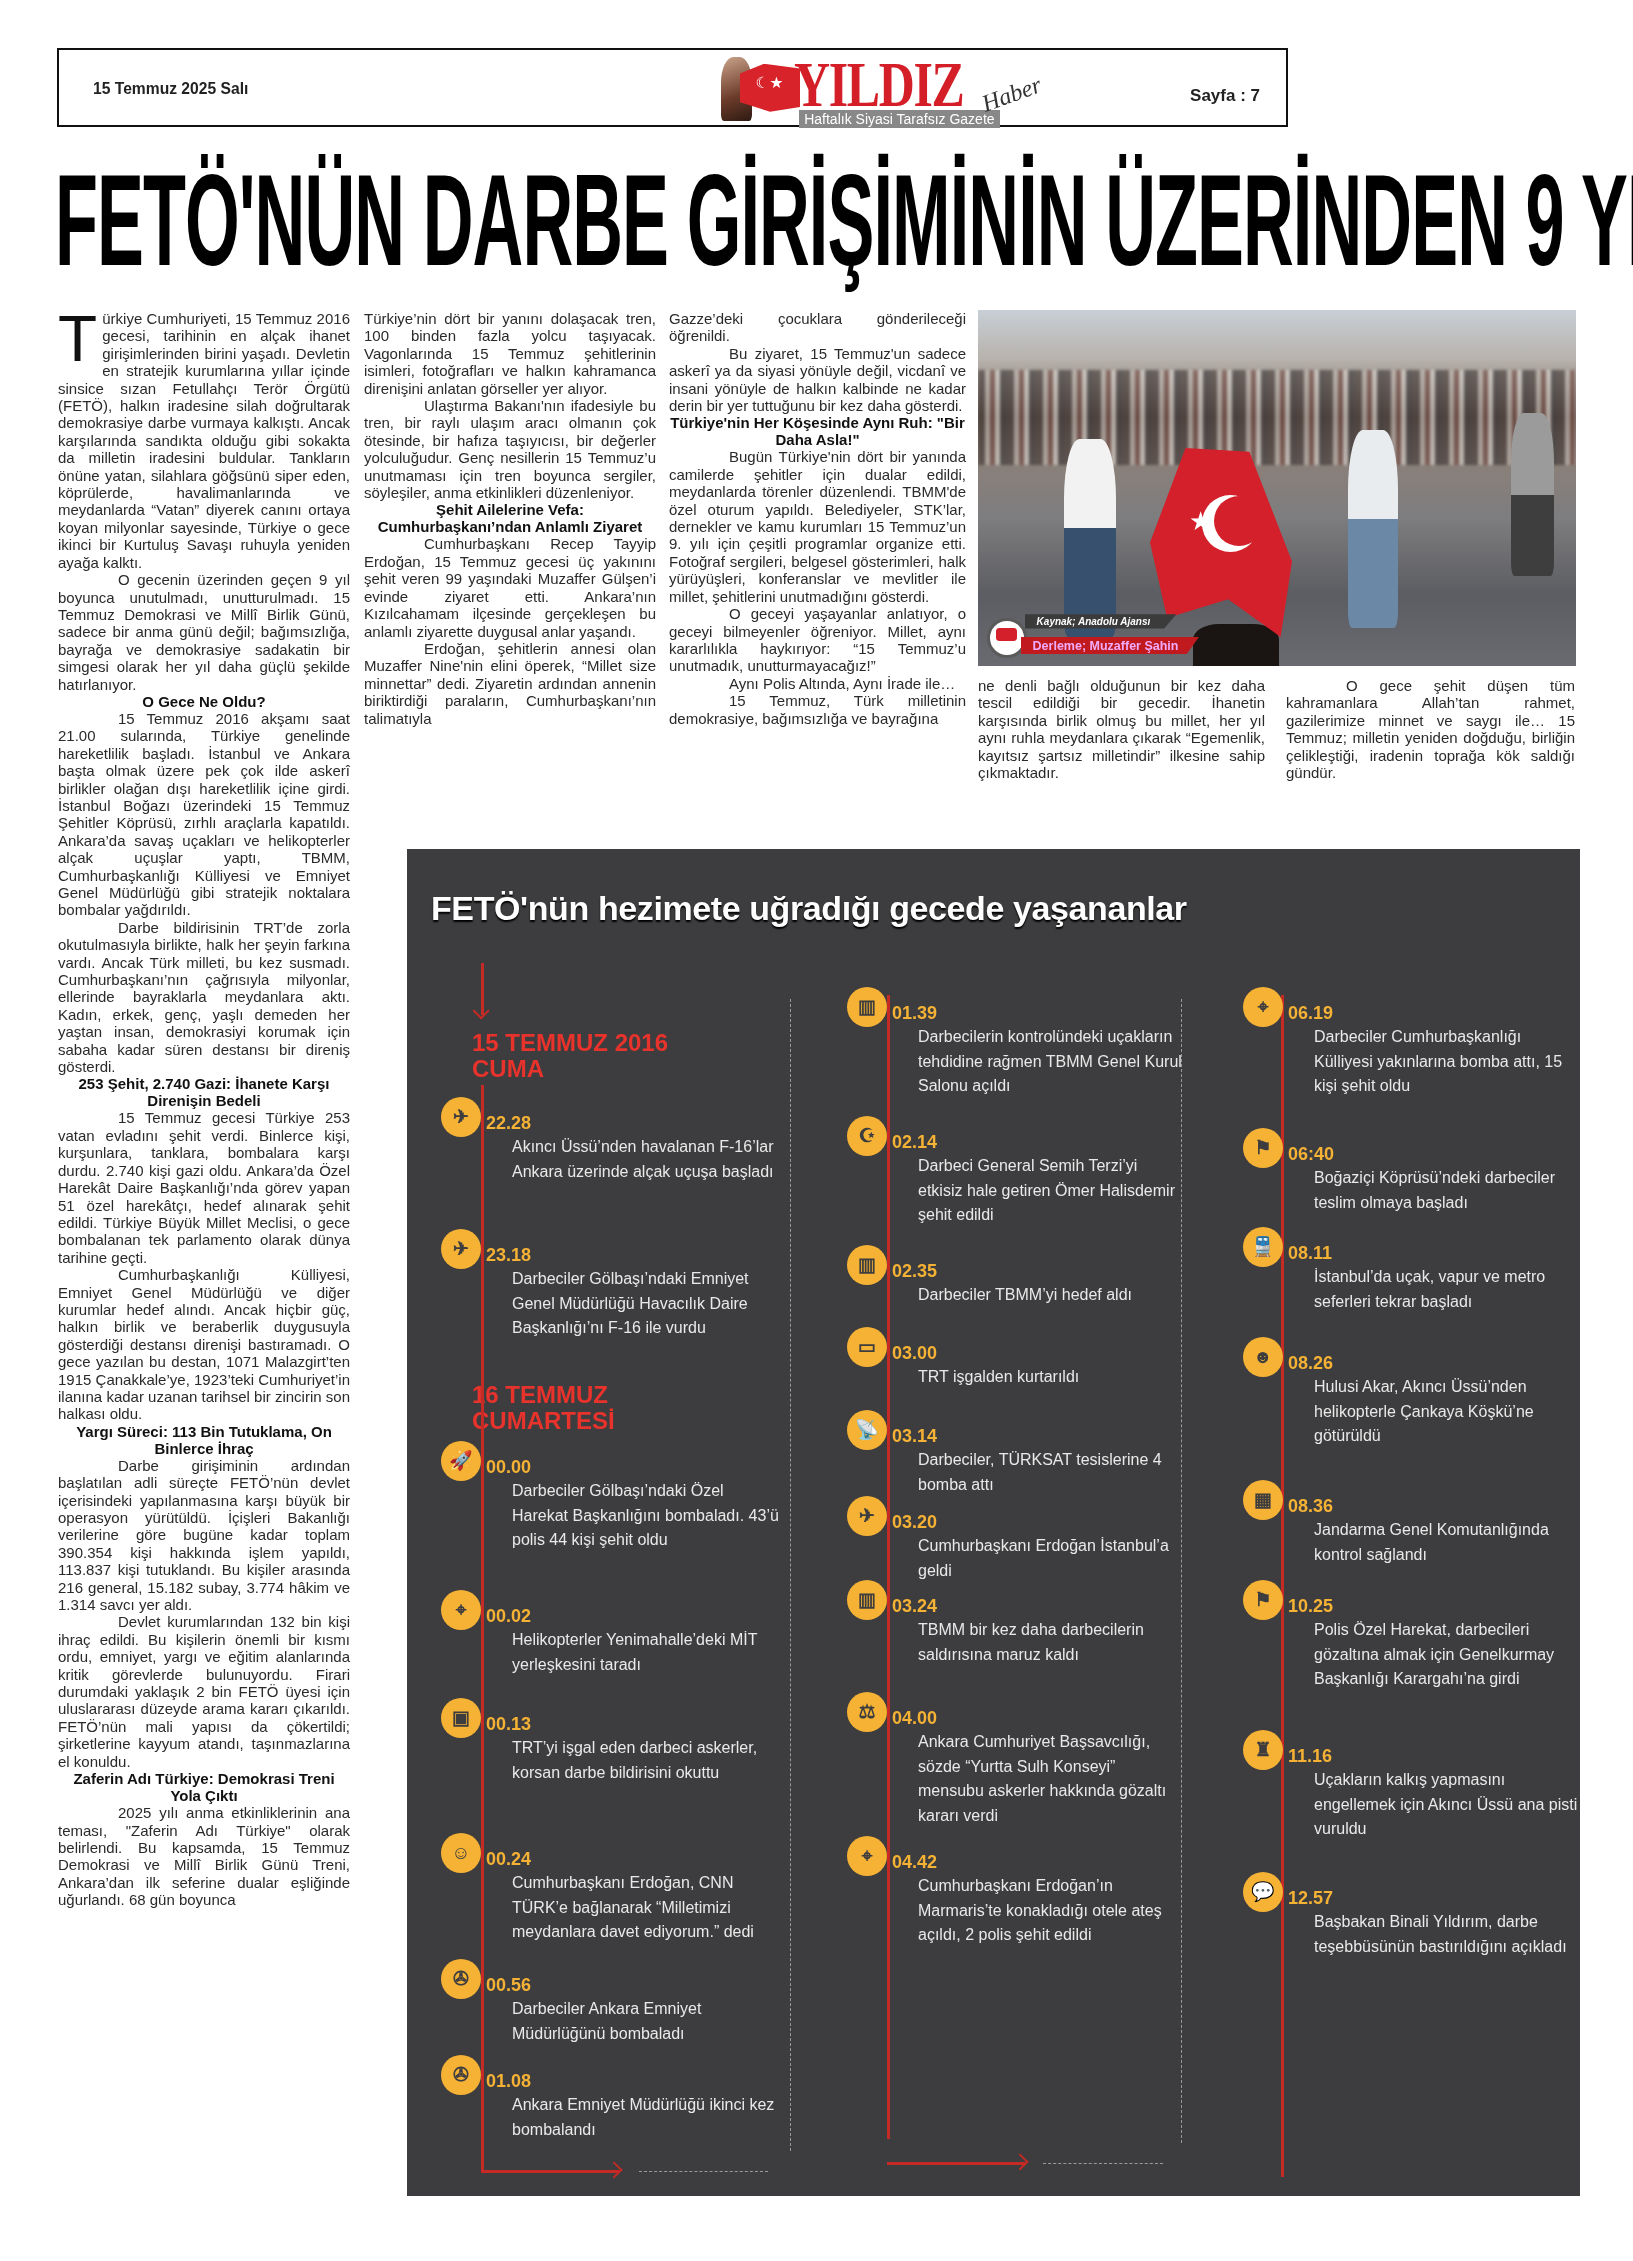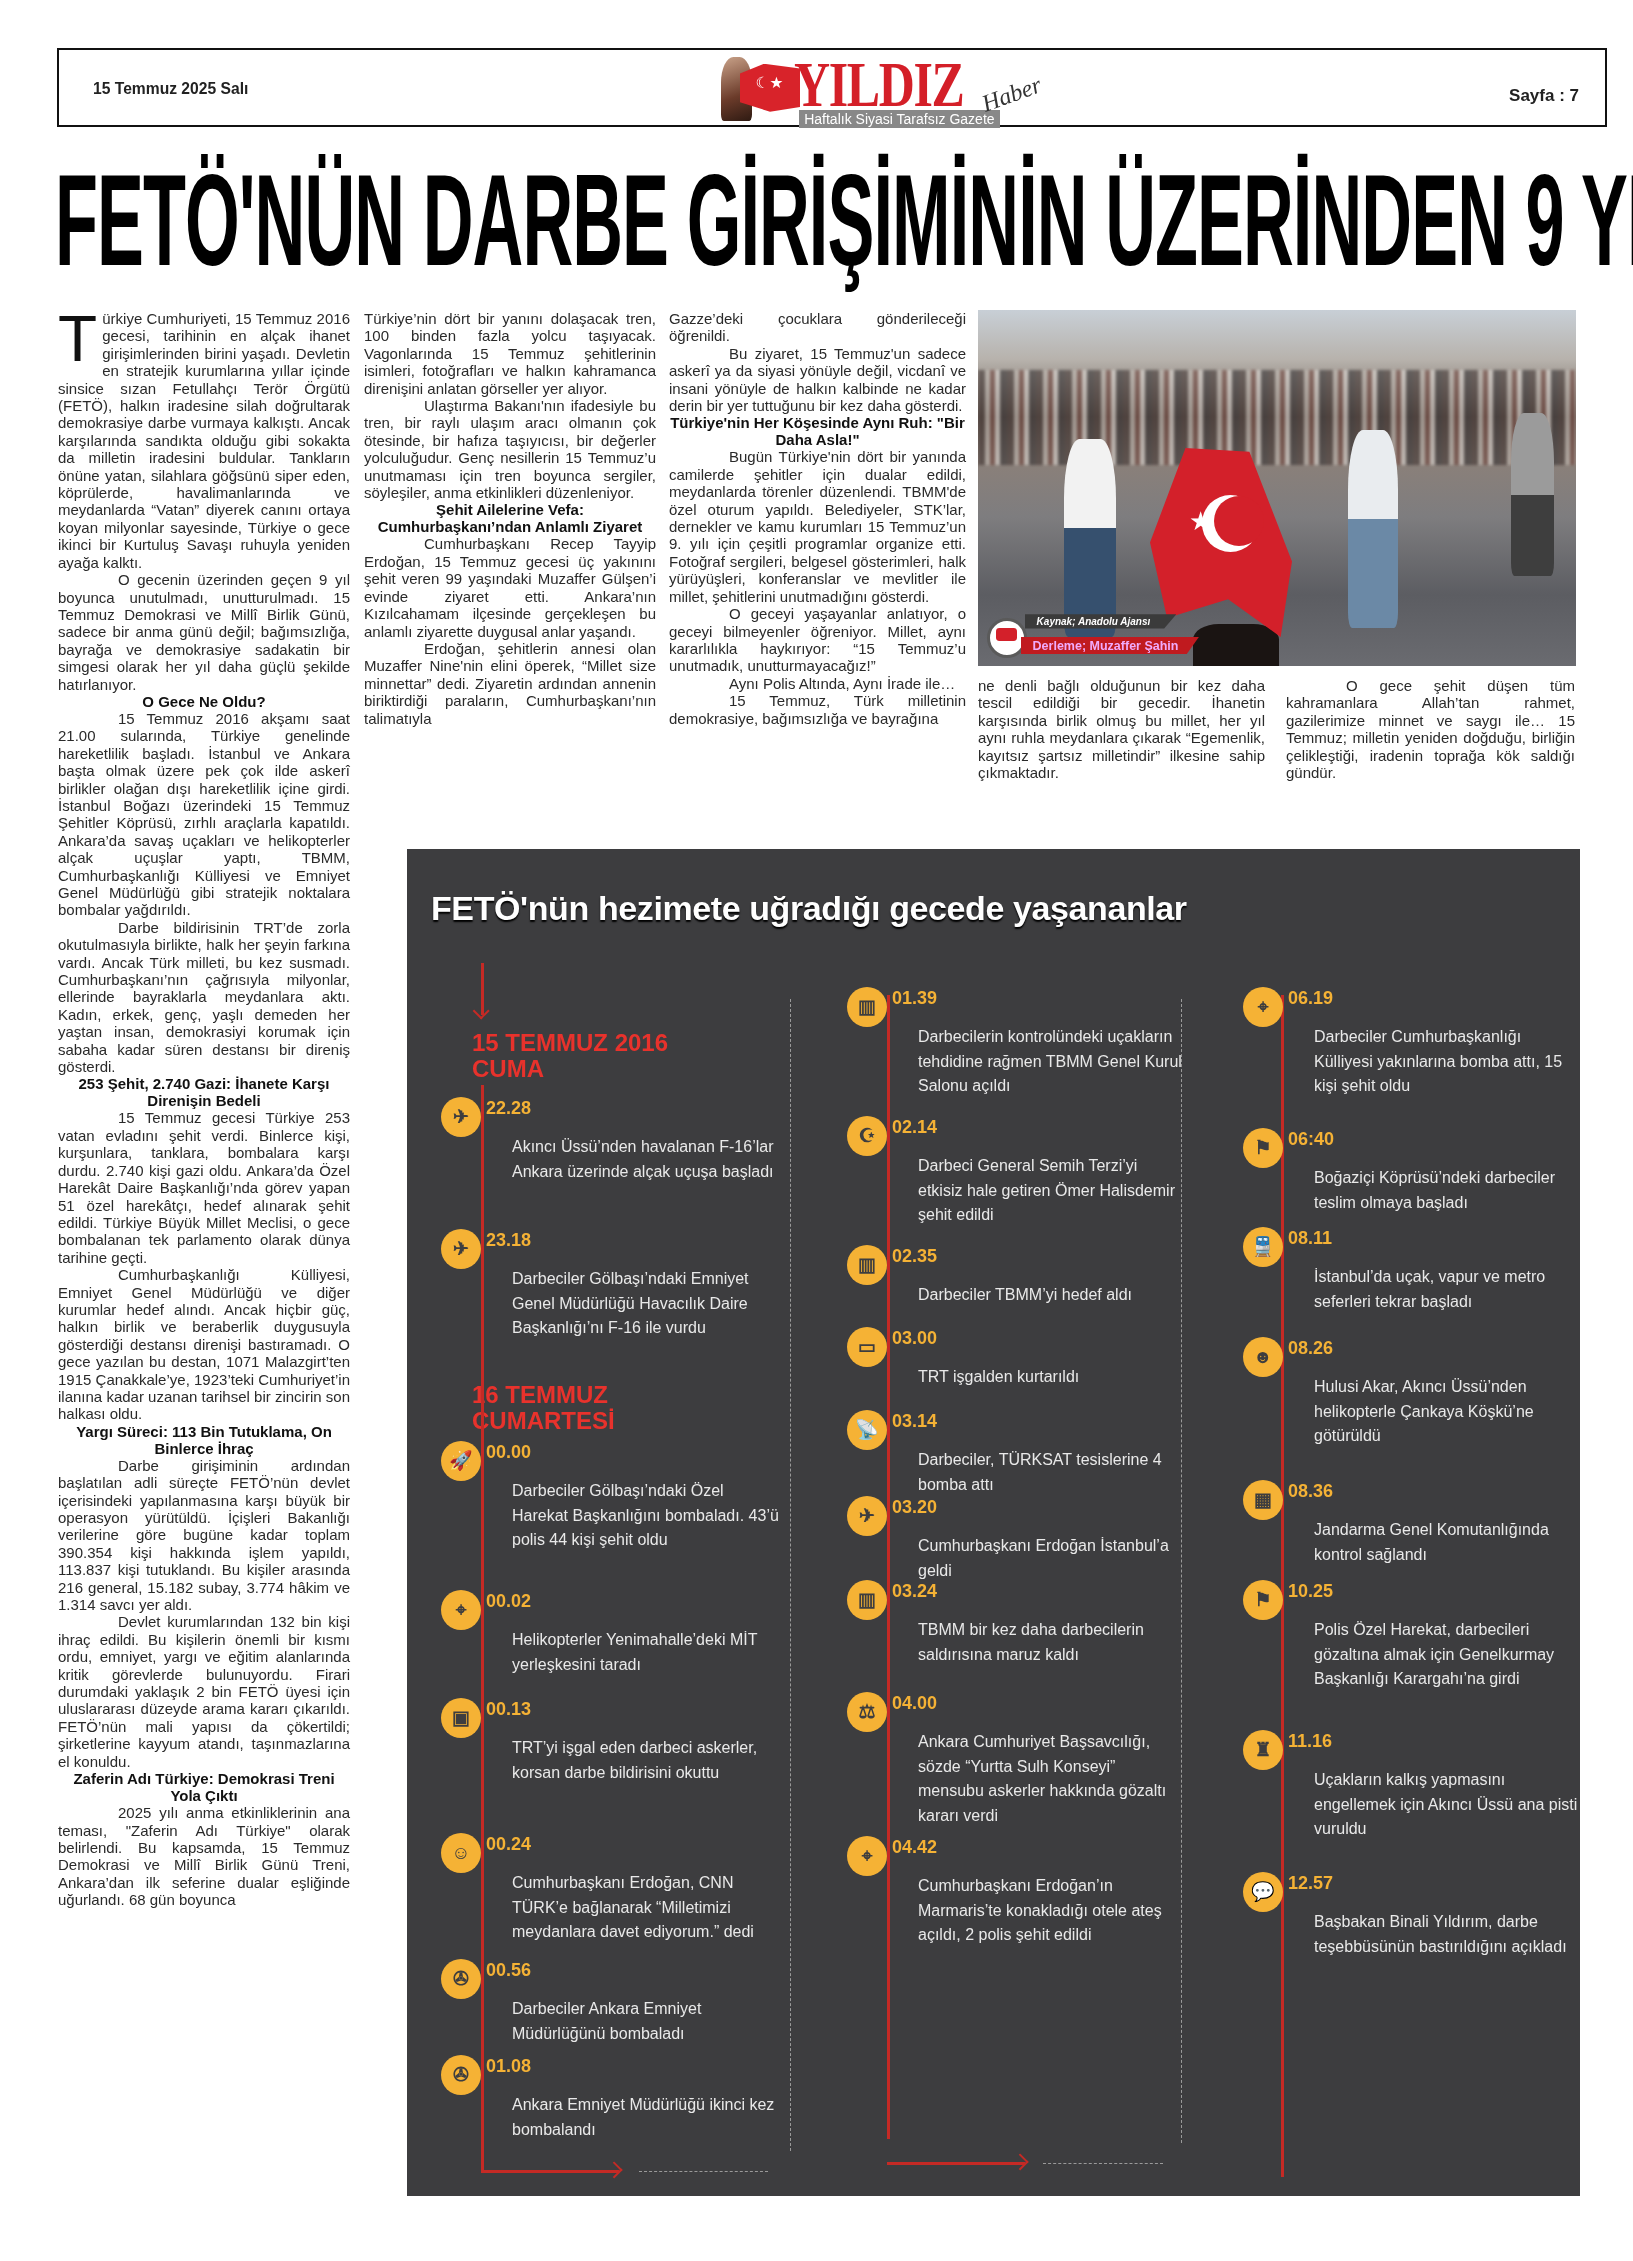--- a/index.html
+++ b/index.html
@@ -1,17 +1,17 @@
 <!DOCTYPE html>
 <html style="font-size:13.8px"><head>
 <meta charset="utf-8">
 <style>
   html,body{margin:0;padding:0;background:#fff;}
   body{width:1634px;height:2261px;position:relative;overflow:hidden;font-family:"Liberation Sans",sans-serif;color:#222;}
-  .masthead{position:absolute;left:57px;top:48px;width:1550px;height:79px;border:2.6px solid #111;box-sizing:border-box;}
+  .masthead{position:absolute;left:57px;top:48px;width:1231px;height:79px;border:2.6px solid #111;box-sizing:border-box;}
   .masthead .date{position:absolute;left:34px;top:29px;font-size:17px;font-weight:bold;transform:scaleX(0.92);transform-origin:left;}
   .masthead .page{position:absolute;right:26px;top:36px;font-size:17px;font-weight:bold;}
   .logo{position:absolute;left:604px;top:5.2px;width:378px;height:69px;}
   .logo .portrait{position:absolute;left:58px;top:1.7px;width:31px;height:64px;background:linear-gradient(160deg,#caa38a,#6b3b2a 60%,#2e1a12);border-radius:40% 40% 10% 10%;}
   .logo .flag{position:absolute;left:77px;top:8.6px;width:60px;height:48px;background:#d8232a;clip-path:polygon(0 20%,40% 0,100% 10%,100% 90%,50% 100%,0 80%);}
   .logo .flag::after{content:"☾★";position:absolute;left:15.5px;top:10.3px;color:#fff;font-size:15.5px;}
   .logo .name{position:absolute;left:131px;top:-5.2px;font-family:"Liberation Serif",serif;font-weight:bold;font-size:64px;color:#d41f28;letter-spacing:-1.7px;transform:scaleX(0.78);transform-origin:left;line-height:69px;}
   .logo .tag{position:absolute;left:136px;top:55px;background:#888;color:#fff;font-size:14px;padding:0.9px 5.2px;}
   .logo .script{position:absolute;left:318px;top:26px;font-family:"Liberation Serif",serif;font-style:italic;font-size:24px;color:#333;transform:rotate(-20deg);}
   .headline{position:absolute;left:55px;top:151px;width:1527px;height:138px;font-family:"Liberation Sans",sans-serif;font-weight:bold;font-size:129px;line-height:138px;color:#000;white-space:nowrap;transform:scaleX(0.545);transform-origin:left top;letter-spacing:-1.7px;}
@@ -34,21 +34,21 @@
   .credit .l1{position:absolute;left:38px;top:3.4px;background:#3b3b3b;color:#fff;font-style:italic;font-weight:bold;font-size:10px;padding:1.7px 26px 1.7px 12px;white-space:nowrap;clip-path:polygon(0 0,100% 0,92% 100%,0 100%);}
   .credit .l2{position:absolute;left:34px;top:26px;background:#c01a1f;color:#f0abfc;font-weight:bold;font-size:12.5px;padding:1.7px 20.6px 1.7px 12px;white-space:nowrap;clip-path:polygon(0 0,100% 0,93% 100%,0 100%);}
   .info{position:absolute;left:407px;top:849px;width:1173px;height:1347px;background:#3d3d3f;overflow:hidden;}
   .info .title{position:absolute;left:24px;top:40px;font-size:34px;font-weight:bold;color:#fff;letter-spacing:-0.4px;text-shadow:0 1.7px 1.7px #000;}
   .info .daylabel{position:absolute;font-weight:bold;color:#e8322c;font-size:24px;line-height:26px;}
   .info .redline{position:absolute;width:2.6px;background:#c52a25;}
   .info .dash{position:absolute;width:0;border-left:1.7px dashed #9a9a9a;}
   .info .hdash{position:absolute;height:0;border-top:1.7px dashed #9a9a9a;}
   .ev{position:absolute;width:344px;}
   .ev .ic{position:absolute;left:0;top:0;width:40px;height:40px;border-radius:50%;background:#f5b235;color:#3d3d3f;font-size:19px;line-height:40px;text-align:center;font-weight:bold;}
-  .ev .tm{position:absolute;left:45px;top:1px;color:#f5b235;font-weight:bold;font-size:18px;}
+  .ev .tm{position:absolute;left:45px;top:16px;color:#f5b235;font-weight:bold;font-size:18px;}
   .ev .tx{position:absolute;left:71px;top:38px;width:267px;color:#e9e9e9;font-size:16px;line-height:24.5px;}
   .arrow-h{position:absolute;height:2.6px;background:#c52a25;}
   .arrow-h::after{content:"";position:absolute;right:-1.7px;top:-6px;width:10.3px;height:10.3px;border-right:2.6px solid #c52a25;border-top:2.6px solid #c52a25;transform:rotate(45deg);}
 </style>
 </head>
 <body>
 
 <div class="masthead">
   <div class="date">15 Temmuz 2025 Salı</div>
   <div class="logo">

